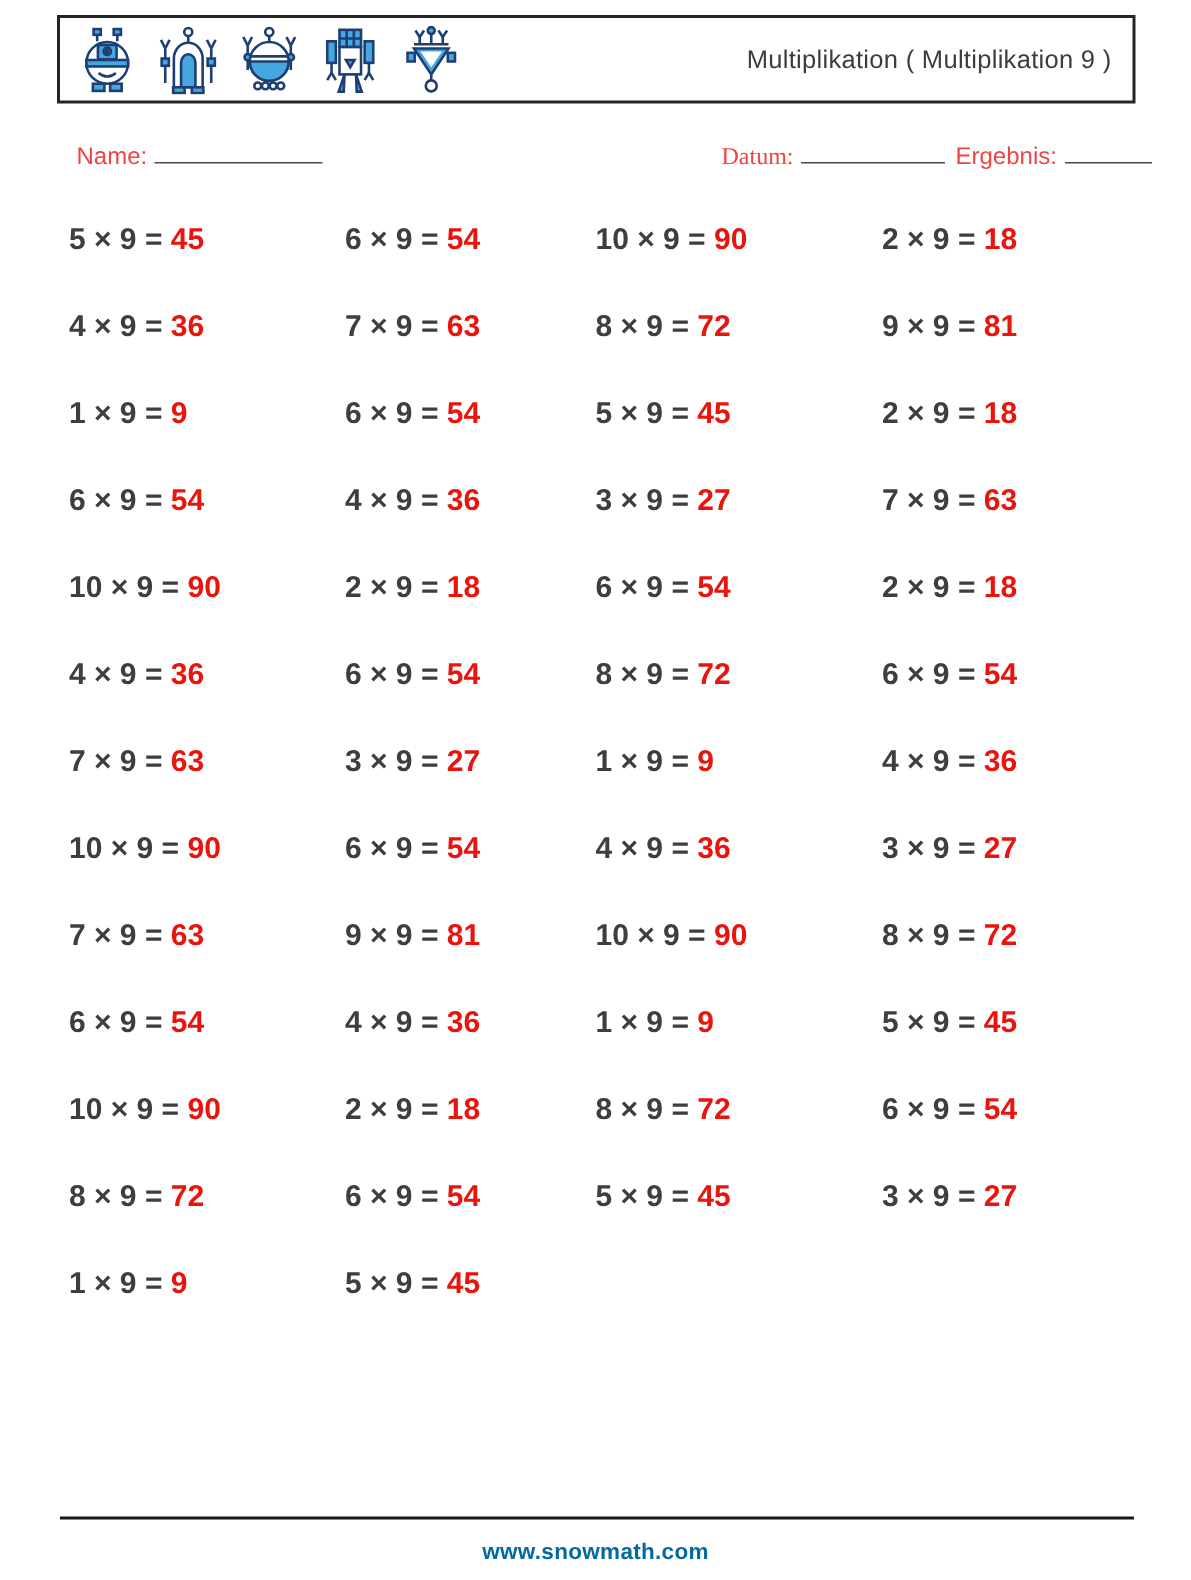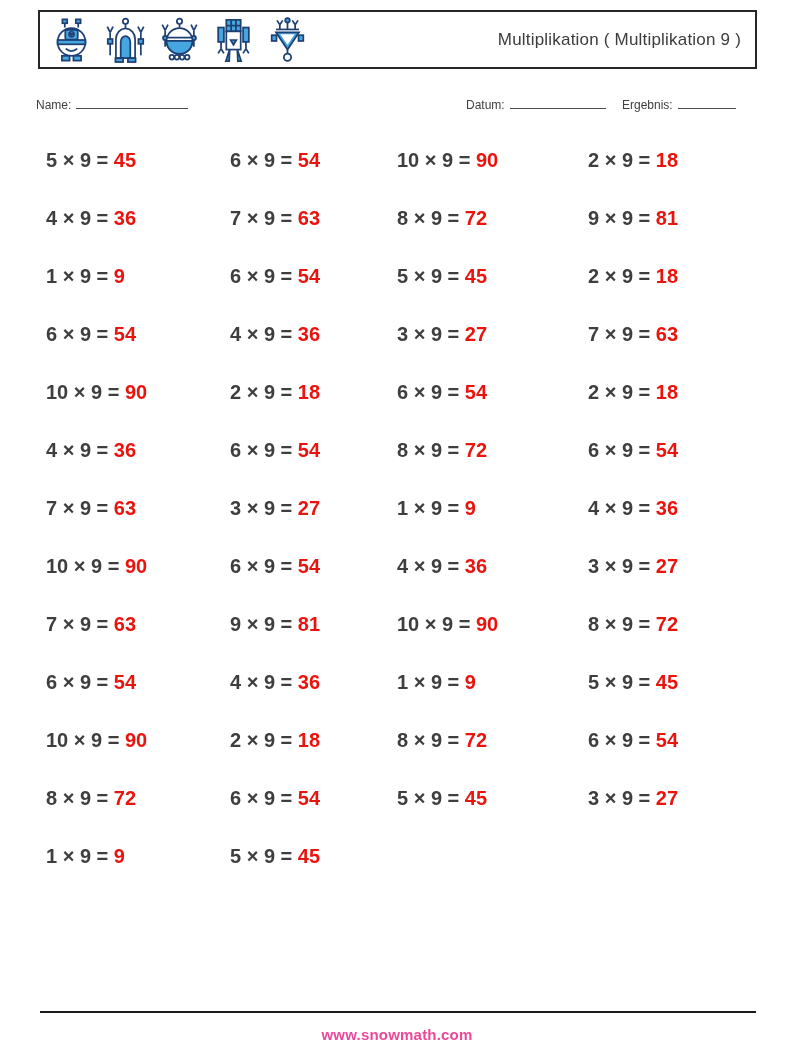--- a/index.html
+++ b/index.html
@@ -15,40 +15,40 @@
     border:2px solid #262626; display:flex; align-items:center;
     padding:0 14px 0 10px; background:#fff;
   }
   .robots { display:flex; align-items:center; gap:11px; }
   .robot { width:43px; height:46px; display:block; }
   .header-title {
     margin-left:auto; font-size:17px; color:#3c3c3c; letter-spacing:0.2px;
     white-space:nowrap;
   }
   
-  .fields { position:absolute; left:36px; top:94px; width:717px; height:22px; font-size:12px; color:#404040; }
+  .fields { position:absolute; left:51px; top:94px; width:717px; height:22px; font-size:16px; color:#ef4444; }
   .field-group { position:absolute; top:0; white-space:nowrap; }
   .fg-name { left:0; }
-  .fg-datum { left:430px; }
+  .fg-datum { left:430px;font-family:Liberation Serif, serif; }
   .fg-ergebnis { left:586px;text-align:center; }
   .blank { display:inline-block; border-bottom:1.5px solid #4a4a4a; height:15px; vertical-align:baseline; margin-left:5px; }
   .blank-name { width:112px; }
   .blank-datum { width:96px; }
   .blank-ergebnis { width:58px; }
   
   .problems { position:absolute; left:46px; top:131px; width:712px; }
   .prow { display:grid; grid-template-columns:184px 167px 191px 1fr; height:58px; align-items:center;font-weight:bold; }
   .pcell { font-size:20px; color:#3e3e3e; white-space:nowrap; }
   .q { color:#3e3e3e; }
   .ans { color:var(--answer-red,#e9140d); }
   
   .footer-rule { position:absolute; left:40px; top:1011px; width:716px; border-top:2px solid #1a1a1a; }
   .footer-text {
     position:absolute; left:0; top:1026px; width:794px; text-align:center;
-    font-size:15px; font-weight:bold; color:#ec4899; letter-spacing:0.2px;
+    font-size:15px; font-weight:bold; color:#0369a1; letter-spacing:0.2px;
   }
 </style>
 </head>
 <body>
 
 <div class="page">
 
   <div class="header-box">
     <div class="robots">
 

